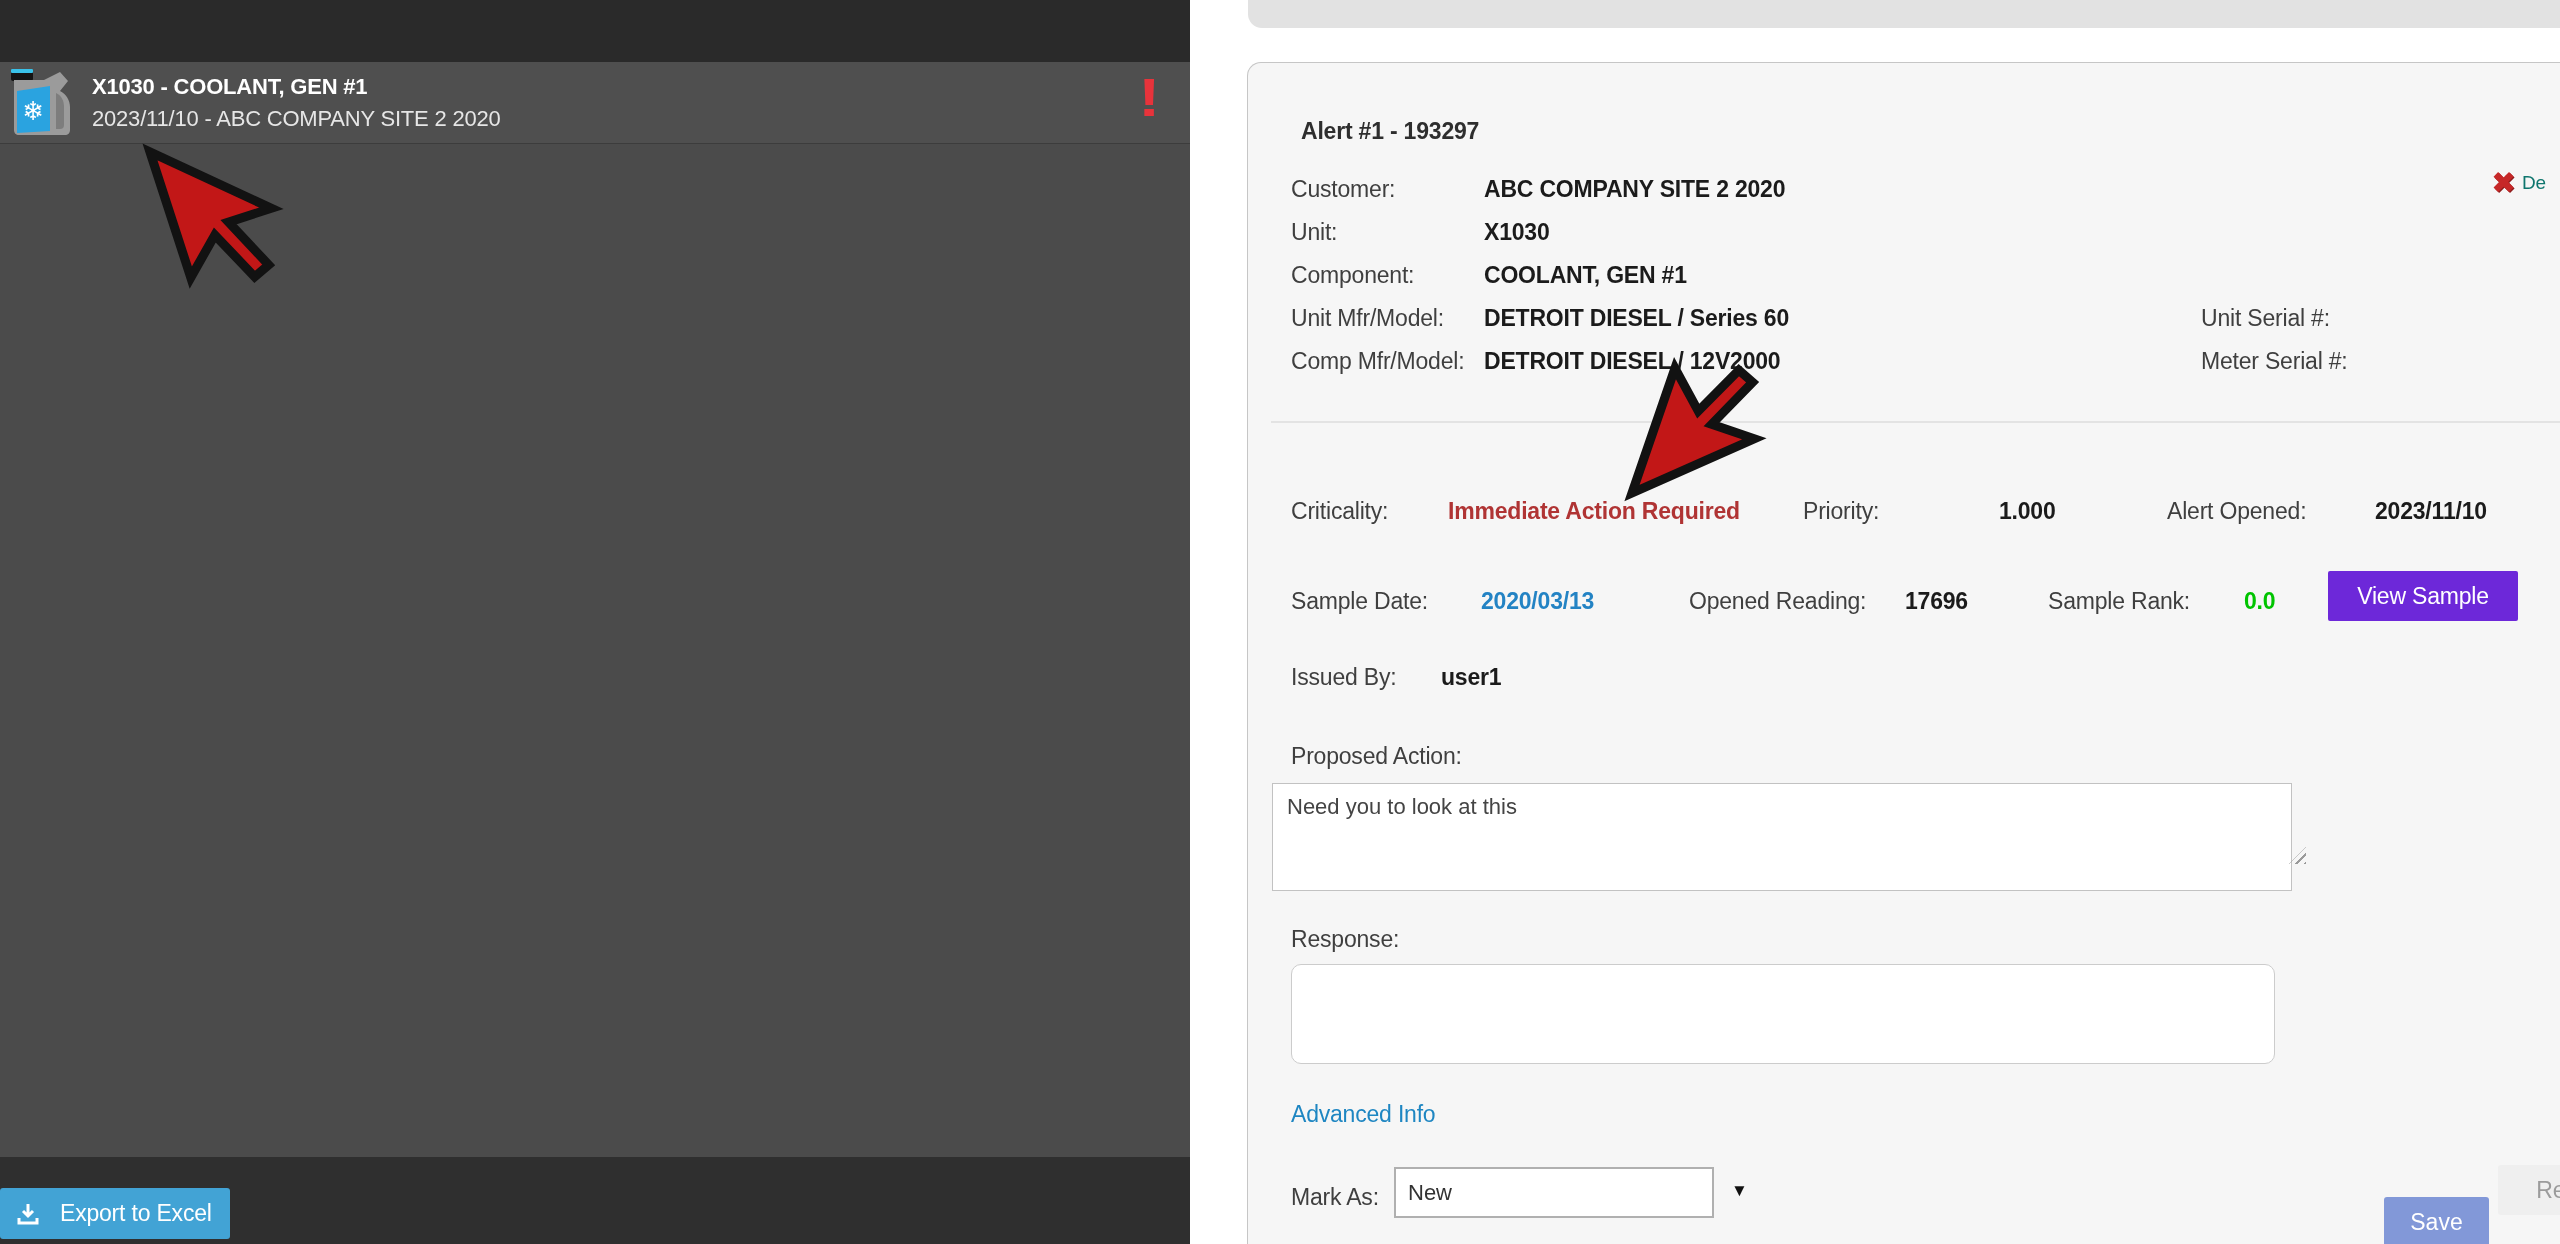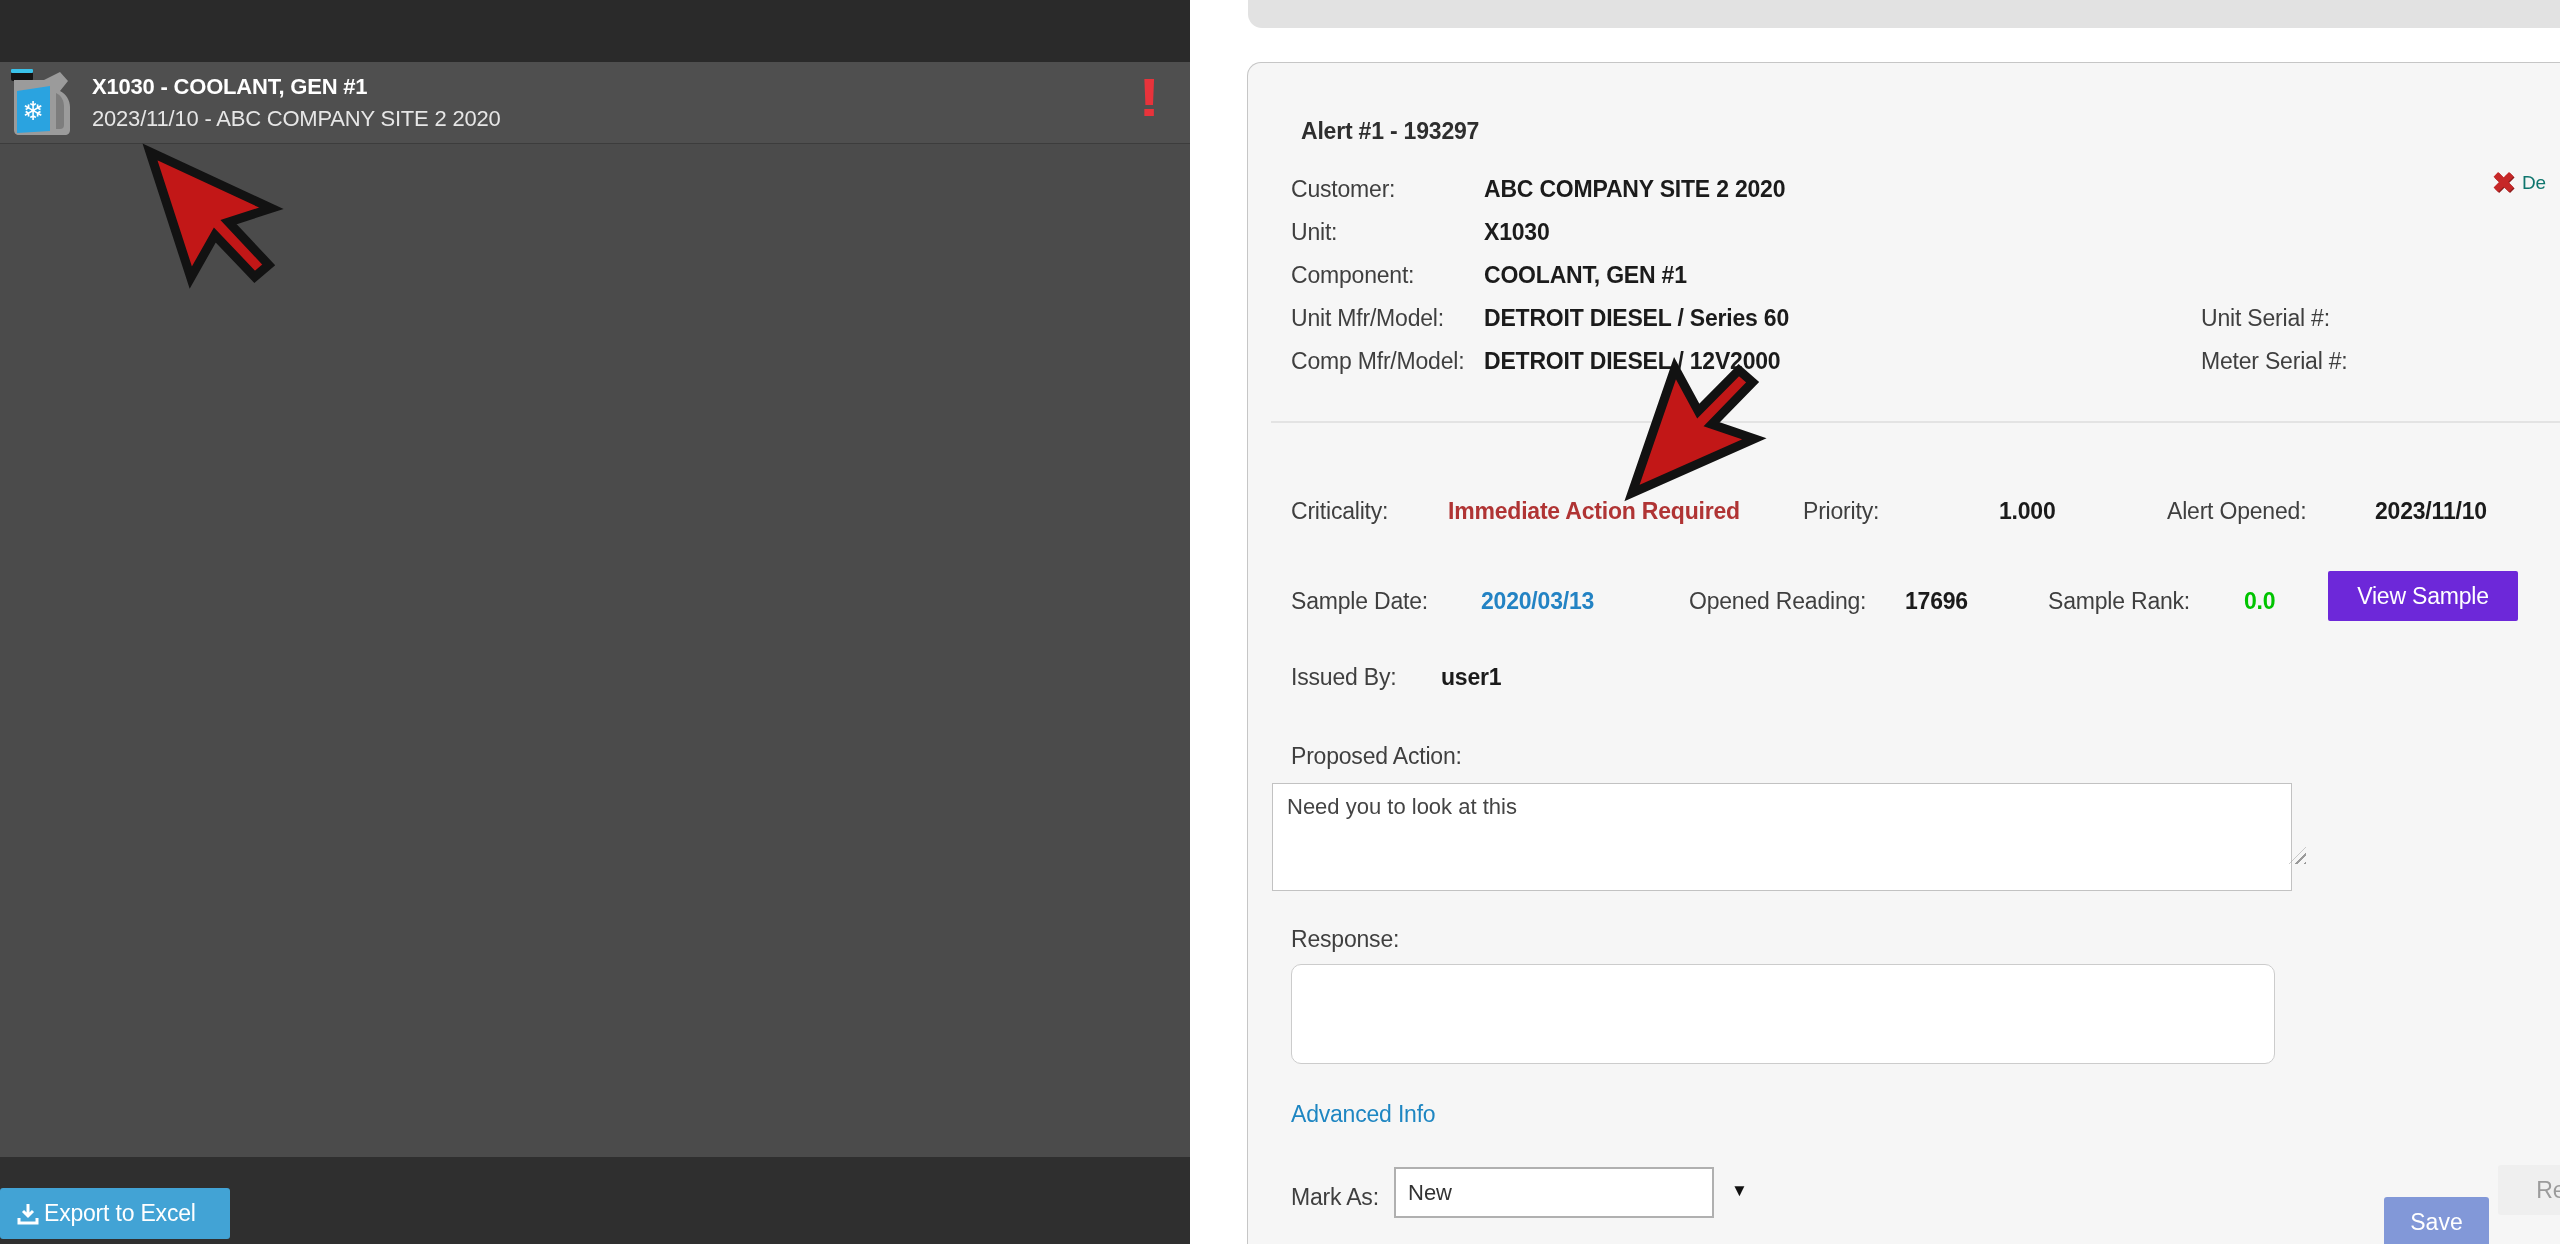--- a/index.html
+++ b/index.html
@@ -14,21 +14,21 @@
   .alert-row{position:absolute;left:0;top:62px;width:100%;height:81px;background:#4f4f4f;
     border-bottom:1px solid #3c3c3c;cursor:pointer;}
   .jug-icon{position:absolute;left:8px;top:5px;}
   .alert-row-title{position:absolute;left:92px;top:12px;font-size:22px;font-weight:bold;color:#ffffff;white-space:nowrap;}
   .alert-row-sub{position:absolute;left:92px;top:44px;font-size:22px;color:#e6e6e6;white-space:nowrap;}
   .alert-row-bang{position:absolute;left:1138px;top:8px;font-size:54px;line-height:1;font-weight:900;
     color:#e8333b;transform:scaleX(1.25);transform-origin:left top;}
   .sidebar-footer{position:absolute;left:0;top:1157px;width:100%;height:87px;background:#2f2f2f;}
   .export-btn{position:absolute;left:0;top:31px;width:230px;height:51px;background:#42a3d5;border:none;
     border-radius:3px;color:#ffffff;font-size:23px;font-family:inherit;display:flex;align-items:center;
-    gap:4px;padding:0 0 0 16px;cursor:pointer;letter-spacing:-0.2px;}
+    gap:20px;padding:0 0 0 16px;cursor:pointer;letter-spacing:-0.2px;}
   
   .topstrip{position:absolute;left:1248px;top:0;width:1312px;height:28px;background:#e2e2e2;border-radius:0 0 0 14px;}
   .panel{position:absolute;left:1247px;top:62px;width:1313px;height:1182px;background:#f6f6f6;
     border:1px solid #c6c6c6;border-right:none;border-bottom:none;border-radius:14px 0 0 0;}
   .panel-title{position:absolute;left:41px;top:43px;margin:12px;font-size:23px;font-weight:bold;color:#2e2e2e;white-space:nowrap;}
   .delete-ctl{position:absolute;left:1243px;top:105px;display:flex;align-items:center;gap:6px;cursor:pointer;white-space:nowrap;}
   .delete-x{font-size:30px;line-height:1;color:#c62828;font-weight:bold;text-shadow:1px 1px 0 #8e1c1c;}
   .delete-lbl{font-size:19px;color:#0f766e;}
   .lbl{position:absolute;font-size:23px;color:#3f3f3f;white-space:nowrap;}
   .val{position:absolute;font-size:23px;font-weight:bold;color:#1b1b1b;white-space:nowrap;}

